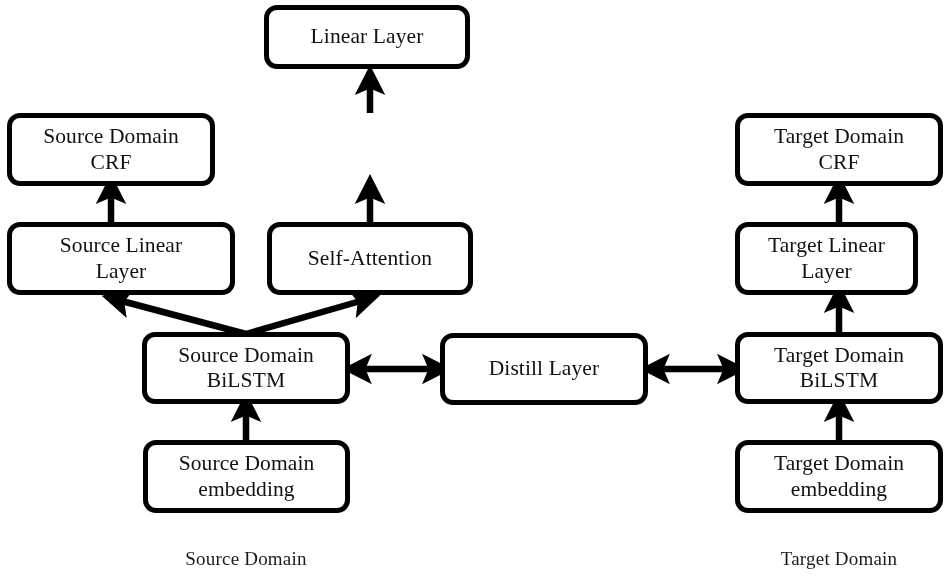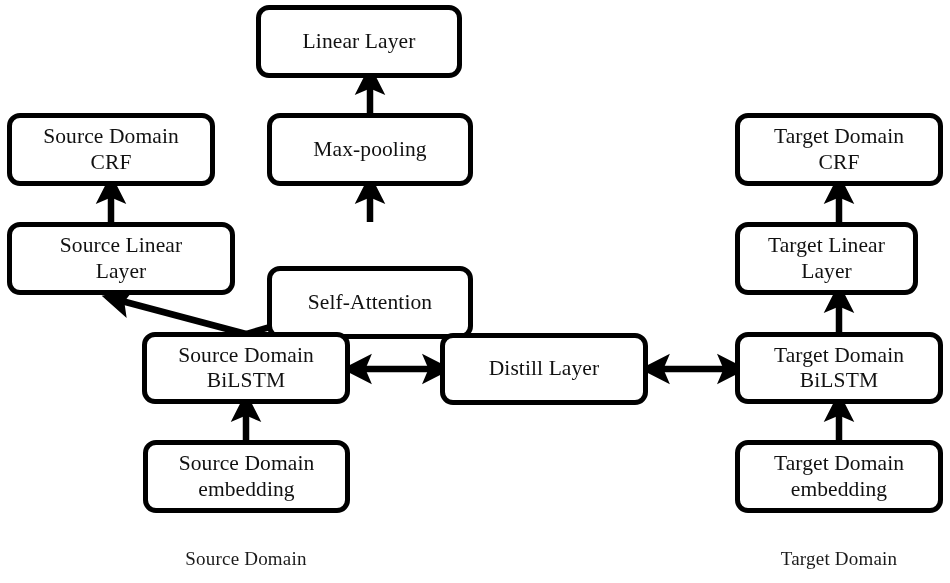--- a/index.html
+++ b/index.html
@@ -85,44 +85,41 @@
 
     <line x1="246" y1="334" x2="118" y2="300" stroke="#000000" stroke-width="6.5" marker-end="url(#arrowhead)"></line>
 
     <line x1="246" y1="334" x2="364" y2="300" stroke="#000000" stroke-width="6.5" marker-end="url(#arrowhead)"></line>
 
     <line x1="355" y1="369" x2="435" y2="369" stroke="#000000" stroke-width="6.5" marker-start="url(#arrowtail)" marker-end="url(#arrowhead)"></line>
 
     <line x1="653" y1="369" x2="730" y2="369" stroke="#000000" stroke-width="6.5" marker-start="url(#arrowtail)" marker-end="url(#arrowhead)"></line>
   </svg>
 
-  <div class="node" style="left:256px; top:5px; width:206px; height:73px;">
+  <div class="node" style="left:264px; top:5px; width:206px; height:64px;">
     <span class="node-label">Linear Layer</span>
   </div>
 
   <div class="node" style="left:7px; top:113px; width:208px; height:73px;">
     <span class="node-label">Source Domain
 CRF</span>
   </div>
 
-  <div class="node" style="left:267px; top:113px; width:206px; height:73px;">
-    <span class="node-label">Max-pooling</span>
-  </div>
 
   <div class="node" style="left:735px; top:113px; width:208px; height:73px;">
     <span class="node-label">Target Domain
 CRF</span>
   </div>
 
   <div class="node" style="left:7px; top:222px; width:228px; height:73px;">
     <span class="node-label">Source Linear
 Layer</span>
   </div>
 
-  <div class="node" style="left:267px; top:222px; width:206px; height:73px;margin-top:44px;">
+  <div class="node" style="left:267px; top:222px; width:206px; height:73px;">
     <span class="node-label">Self-Attention</span>
   </div>
 
   <div class="node" style="left:735px; top:222px; width:183px; height:73px;">
     <span class="node-label">Target Linear
 Layer</span>
   </div>
 
   <div class="node" style="left:142px; top:332px; width:208px; height:72px;">
     <span class="node-label">Source Domain

